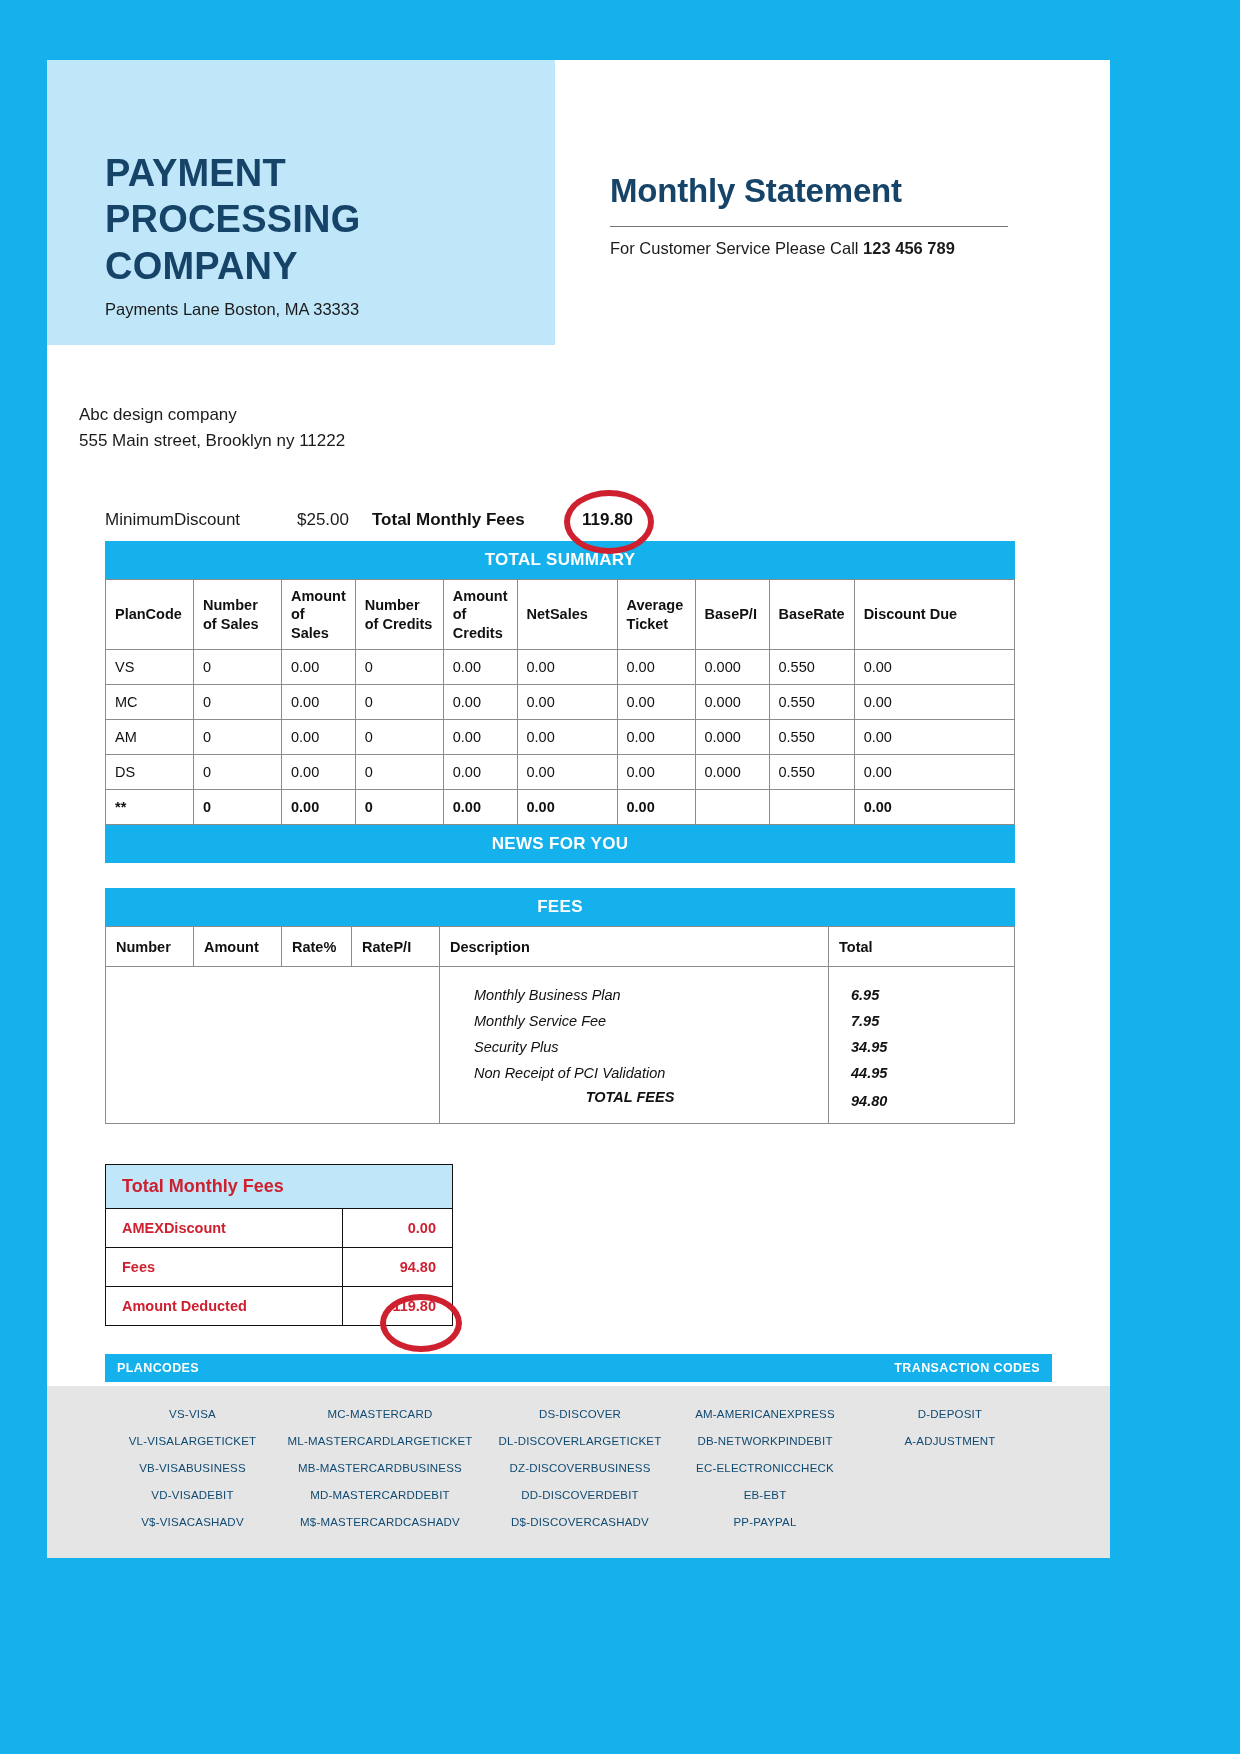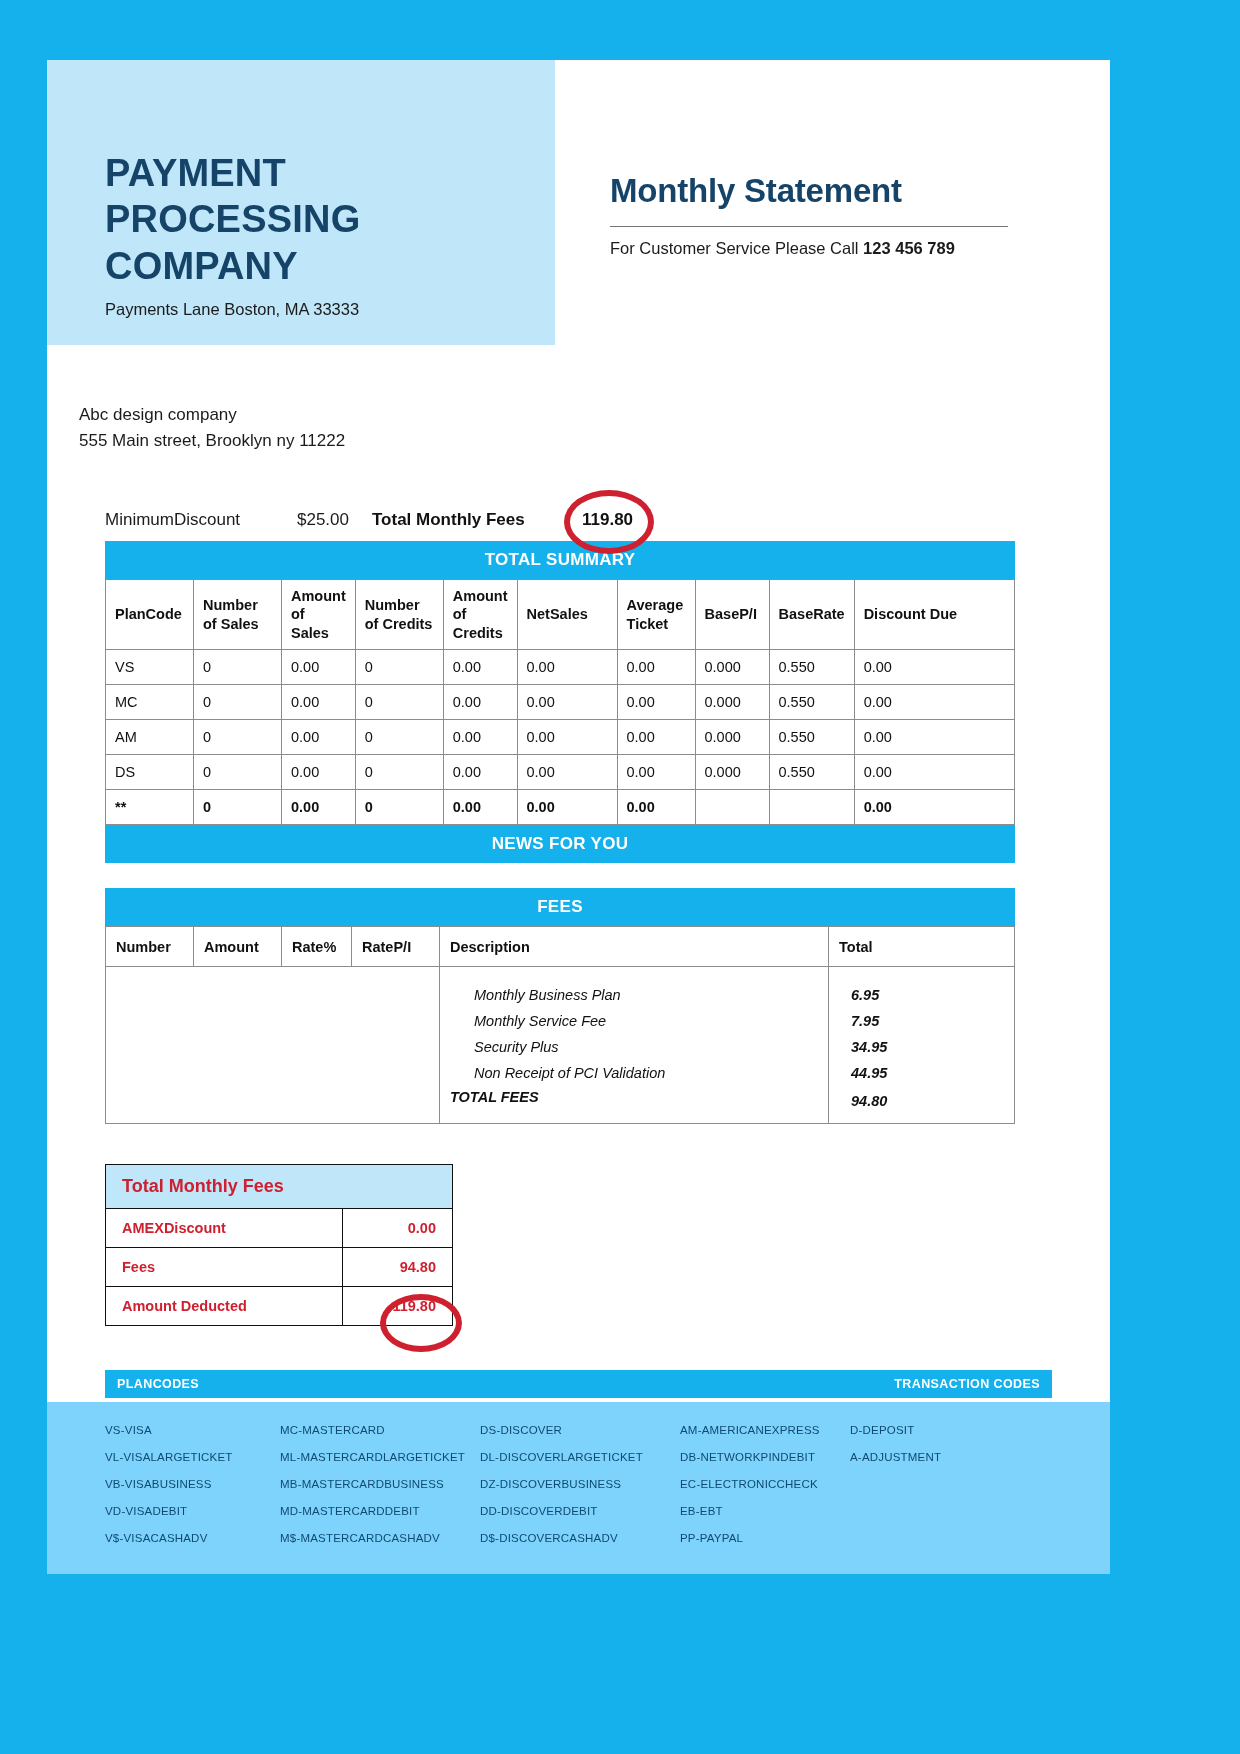--- a/index.html
+++ b/index.html
@@ -150,21 +150,21 @@
   .fees-blank { border-right: 1px solid #8c8c8c; }
   .desc-list { padding: 8px 0 0 24px; }
   .desc-list div {
     font-size: 14.5px;
     font-style: italic;
     font-weight: normal;
     color: #111;
     line-height: 1.79;
   }
   .desc-total {
-    text-align: left;
+    text-align: center;
     padding-right: 8px;
     font-size: 14.5px;
     font-style: italic;
     font-weight: bold;
     color: #111;
     margin-top: 2px;
   }
   .tot-list { padding: 8px 0 0 12px; }
   .tot-list div {
     font-size: 14.5px;
@@ -191,34 +191,34 @@
   }
   table.summary tr.head td {
     background: #bfe6f9;
     font-size: 18px;
     padding: 11px 16px;
   }
   .sum-val { text-align: right; width: 110px; }
   .ell-bot { left: 275px; top: 130px; width: 82px; height: 58px; }
 
   
-  .footer { margin: 44px 0 0 0; }
+  .footer { margin: 28px 0 0 0; text-align: center; }
   .footer-band {
     margin: 0 58px;
     background: #14b1ec;
     color: #ffffff;
     font-size: 12.5px;
     font-weight: bold;
     letter-spacing: 0.4px;
     padding: 7px 12px;
     display: flex;
     justify-content: space-between;
   }
   .footer-body {
-    background: #7dd3fc;
+    background: #e5e5e5;
     padding: 22px 58px 30px 58px;
     margin-top: 4px;
   }
   .code-grid {
     display: grid;
     grid-template-columns: 175px 200px 200px 170px 200px;
     row-gap: 15px;
     font-size: 11.5px;
     color: #0f4a72;
     letter-spacing: 0.2px;

